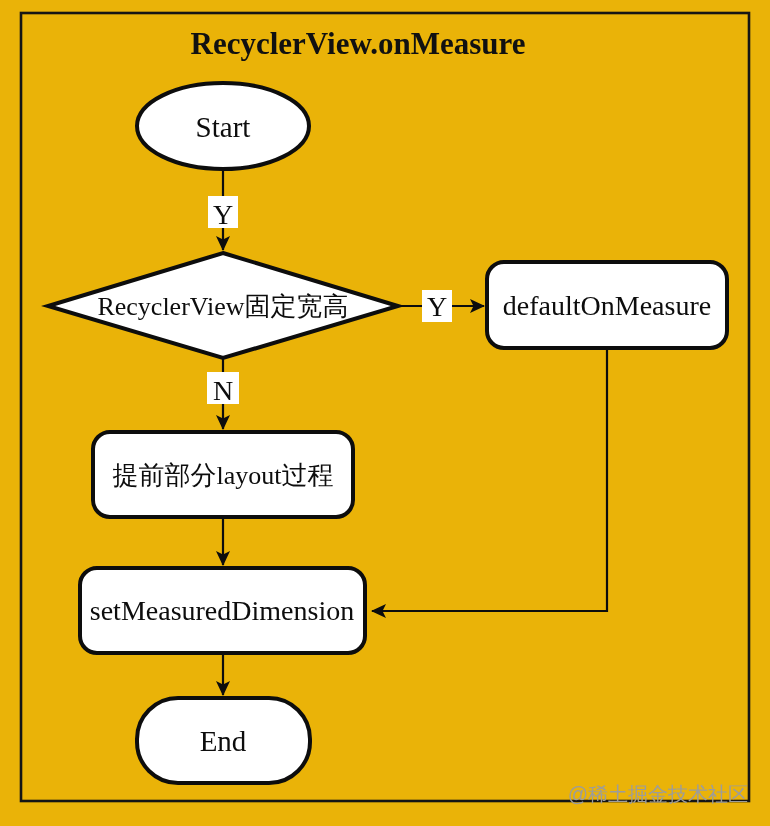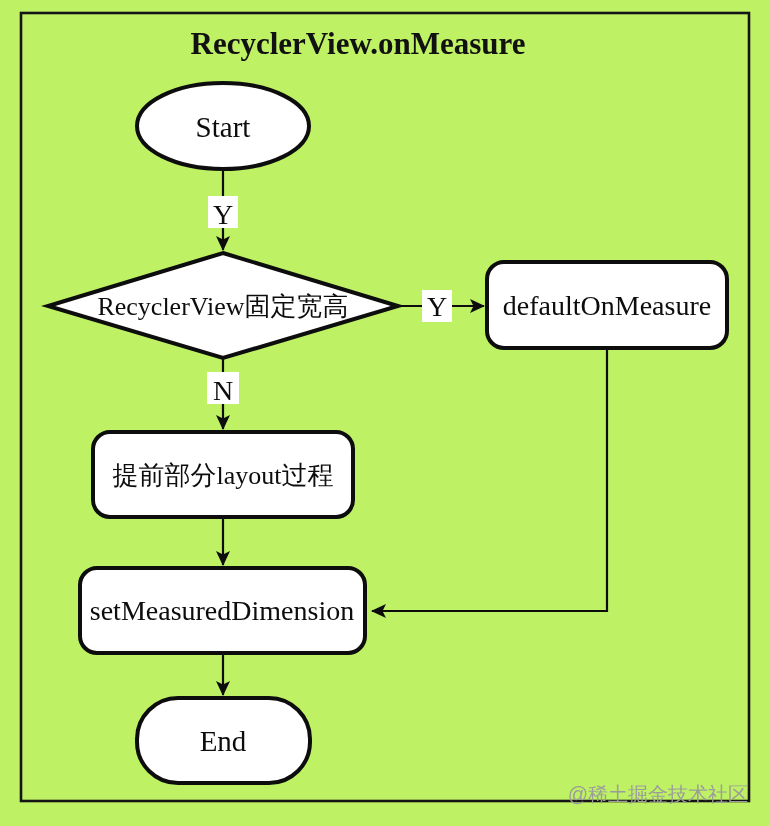--- a/index.html
+++ b/index.html
@@ -8,21 +8,21 @@
     background: #ffffff;
     width: 770px;
     height: 826px;
     overflow: hidden;
     font-family: "Liberation Serif", serif;
   }
   .stage {
     position: relative;
     width: 770px;
     height: 826px;
-    background: #bef264;
+    background: #eab308;
   }
   svg { display: block; }
   .shape {
     fill: #ffffff;
     stroke: #0d0d0d;
     stroke-width: 4;
   }
   .edge {
     fill: none;
     stroke: #0d0d0d;

